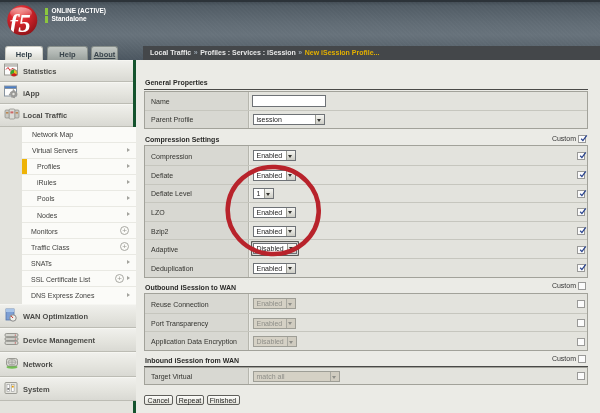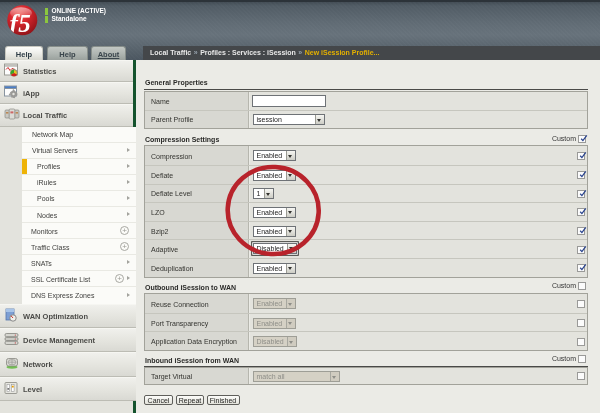--- a/index.html
+++ b/index.html
@@ -105,21 +105,21 @@
     <circle cx="15.3" cy="15.3" r="15" fill="url(#ballg)"></circle>
     <ellipse cx="14" cy="8" rx="11" ry="5.8" fill="url(#gloss)"></ellipse>
     <text x="2.5" y="27" font-family="Liberation Serif, serif" font-style="italic" font-weight="bold" font-size="25" letter-spacing="0.5" fill="#fff" clip-path="url(#ballclip)">f5</text>
   </svg>
   <div id="online">
     <div class="row" style="position:relative;"><span class="gbar" style="top:1px;"></span>ONLINE (ACTIVE)</div>
     <div class="row" style="position:relative;"><span class="gbar" style="top:1px;"></span>Standalone</div>
   </div>
   <div class="tab active" style="left:5px; width:38px;">Help</div>
   <div class="tab idle" style="left:47px; width:41px;">Help</div>
-  <div class="tab idle" style="left:91px; width:35px;text-decoration:underline;">About</div>
+  <div class="tab idle" style="left:91px; width:27px;text-decoration:underline;">About</div>
 </div>
 
 <div id="bc">Local Traffic<span class="sep">»</span>Profiles : Services : iSession<span class="sep">»</span><span class="yel">New iSession Profile...</span></div>
 
 <div id="sidebar">
   <div class="mitem" style="height:22px;">
     <span class="ico"><svg width="15" height="13" viewBox="0 0 15 13">
           <rect x="0.5" y="0.5" width="13" height="11" fill="#fdfdfd" stroke="#9a9a94"></rect>
           <rect x="0.5" y="0.5" width="13" height="2" fill="#e8e8e4" stroke="#9a9a94"></rect>
           <polyline points="2,6 4,4 6,7 8,5 11,6" fill="none" stroke="#cc2222" stroke-width="1"></polyline>
@@ -237,21 +237,21 @@
     <span class="txt">Network</span>
   </div>
   <div class="mitem" style="position:absolute; left:0; top:316.7px; height:24.4px; width:136px;">
     <span class="ico"><svg width="14" height="13" viewBox="0 0 14 13">
           <rect x="1" y="1" width="12" height="11" rx="1" fill="#e6e6e0" stroke="#888882" stroke-width="0.8"></rect>
           <rect x="3" y="3" width="2.6" height="7" fill="#fff" stroke="#999" stroke-width="0.6"></rect>
           <rect x="7.5" y="3" width="2.6" height="7" fill="#fff" stroke="#999" stroke-width="0.6"></rect>
           <rect x="3.4" y="6.5" width="1.8" height="1.8" fill="#777"></rect>
           <rect x="7.9" y="4.2" width="1.8" height="1.8" fill="#e8a000"></rect>
         </svg></span>
-    <span class="txt">Level</span>
+    <span class="txt">System</span>
   </div>
 </div>
 
 <div id="content">
 
   <div class="shead" style="top:19px;">General Properties</div>
   <div class="hline" style="top:28.8px;"></div>
   <div class="ftable" style="top:30.5px;">
     <div class="frow" style="height:18px;">
         <div class="lab">

